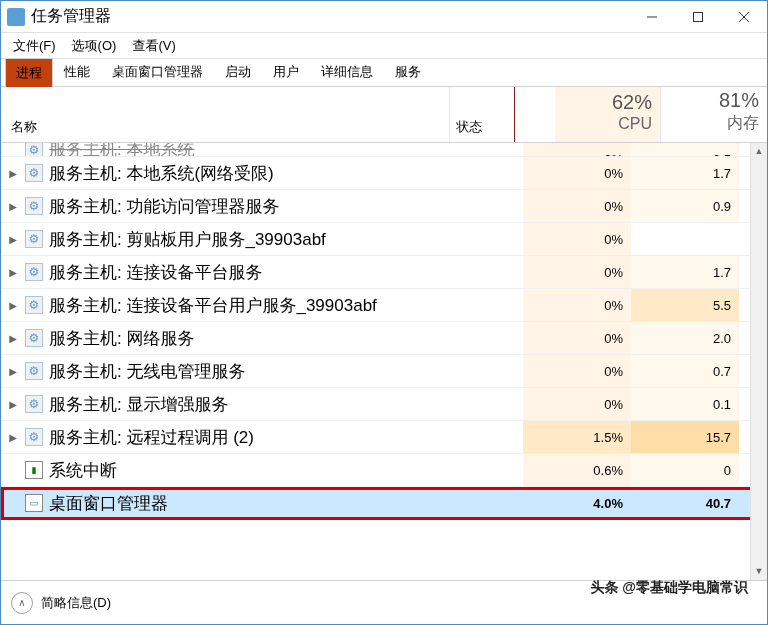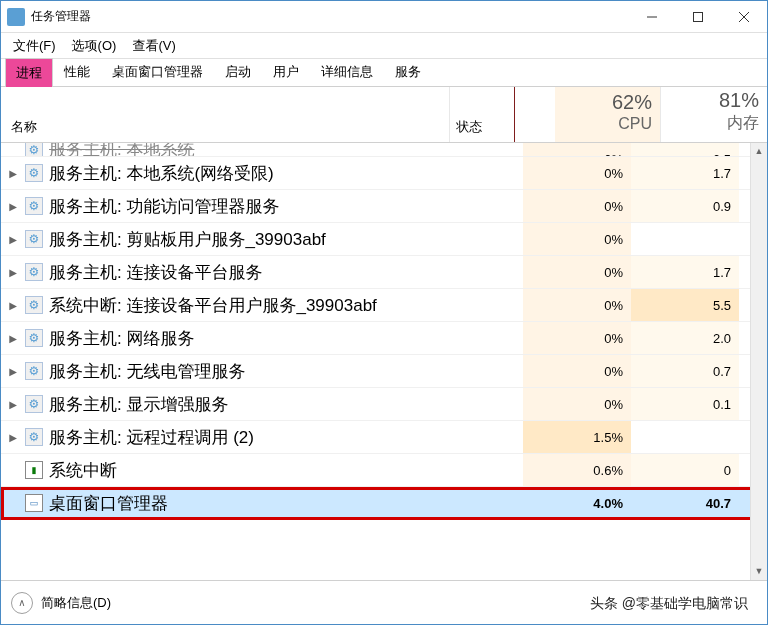--- a/index.html
+++ b/index.html
@@ -1,27 +1,27 @@
 <!DOCTYPE html>
 <html><head>
 <meta charset="utf-8">
 <style>
 * { margin: 0; padding: 0; box-sizing: border-box; font-family: "Microsoft YaHei", "Segoe UI", sans-serif; font-size: 13px; }
 body { background: #fff; width: 768px; height: 625px; overflow: hidden; position: relative; }
 .window { width: 768px; height: 625px; border: 1px solid #4a8bc5; display: flex; flex-direction: column; background: #fff; }
 .titlebar { height: 32px; background: #fff; display: flex; align-items: center; padding-left: 6px; border-bottom: 1px solid #e0e0e0; }
 .app-icon { width: 18px; height: 18px; background: #5a9fd4; margin-right: 6px; border-radius: 2px; }
-.title-text { flex: 1; font-size: 12px; }
+.title-text { flex: 1; font-size: 16px; }
 .wctl { display: flex; }
 .wbtn { width: 46px; height: 32px; display: flex; align-items: center; justify-content: center; color: #333; }
 .menubar { height: 26px; display: flex; align-items: center; padding: 0 4px; border-bottom: 1px solid #e0e0e0; }
 .menuitem { padding: 3px 8px; font-size: 13px; }
 .tabbar { height: 28px; border-bottom: 1px solid #d0d0d0; display: flex; align-items: flex-end; padding-left: 4px; }
 .tab { padding: 5px 10px 5px 10px; font-size: 13px; border: 1px solid transparent; border-bottom: none; position: relative; }
-.tab.active { border-color: #d0d0d0; background: #ec4899; top: 1px; }
+.tab.active { border-color: #d0d0d0; background: #c2410c; top: 1px; }
 .content { flex: 1; display: flex; flex-direction: column; overflow: hidden; position: relative; }
 .header-row { display: flex; border-bottom: 1px solid #d0d0d0; height: 56px; align-items: flex-end; }
 .hname { width: 458px; padding: 0 0 6px 10px; border-right: 1px solid #e8e8e8; height: 100%; display: flex; align-items: flex-end; }
 .hstatus { width: 66px; padding: 0 0 6px 6px; border-right: 1px solid #7f1d1d; height: 100%; display: flex; align-items: flex-end; }
 .hcpu { width: 108px; text-align: right; padding: 0 8px 6px 0; border-right: 1px solid #e8e8e8; height: 100%; display: flex; flex-direction: column; justify-content: center; background: #fff4e5; margin-left: 40px; }
 .hmem { width: 108px; text-align: right; padding: 0 8px 6px 0; height: 100%; display: flex; flex-direction: column; justify-content: center; }
 .hcpu .pct, .hmem .pct { font-size: 20px; color: #555; }
 .hcpu .lbl, .hmem .lbl { font-size: 16px; color: #666; margin-top: 1px; }
 .rows { flex: 1; overflow-y: auto; position: relative; }
 .row { display: flex; height: 33px; align-items: center; border-bottom: 1px solid #f0f0f0; }
@@ -45,21 +45,21 @@
 .pmem.heat2 { background: #ffdda7; }
 .pmem.heat3 { background: #ffc573; }
 .row.selected .pcpu, .row.selected .pmem { background: #cce8ff; font-weight: bold; }
 .row.truncated { height: 14px; overflow: hidden; }
 .row.truncated .pname { color: #888; text-decoration: line-through; }
 .scrollbar-stub { position: absolute; right: 0; top: 0; bottom: 0; width: 17px; background: #f0f0f0; border-left: 1px solid #e0e0e0; }
 .sb-up, .sb-down { height: 17px; text-align: center; font-size: 9px; color: #666; line-height: 17px; }
 .sb-down { position: absolute; bottom: 0; width: 100%; }
 .footer { height: 44px; border-top: 1px solid #d0d0d0; display: flex; align-items: center; padding: 0 10px; }
 .fcircle { width: 22px; height: 22px; border: 1px solid #a0a0a0; border-radius: 50%; display: flex; align-items: center; justify-content: center; margin-right: 8px; font-size: 10px; color: #666; }
-.watermark { position: absolute; right: 20px; bottom: 12px; font-size: 14px; color: #222; }
+.watermark { position: absolute; right: 20px; bottom: 28px; font-size: 14px; color: #222; font-weight: bold; }
 </style>
 </head>
 <body>
 
 <div class="window">
 
   <div class="titlebar">
     <div class="app-icon"></div>
     <div class="title-text">任务管理器</div>
     <div class="wctl">
@@ -148,21 +148,21 @@
           <div class="expander">▶</div>
           <div class="picon gear"></div>
           <div class="pname">服务主机: 连接设备平台服务</div>
           <div class="pstatus"></div>
           <div class="pcpu">0%</div>
           <div class="pmem heat0">1.7</div>
         </div>
         <div class="row">
           <div class="expander">▶</div>
           <div class="picon gear"></div>
-          <div class="pname">系统中断: 连接设备平台用户服务_39903abf</div>
+          <div class="pname">服务主机: 连接设备平台用户服务_39903abf</div>
           <div class="pstatus"></div>
           <div class="pcpu">0%</div>
           <div class="pmem heat1">5.5</div>
         </div>
         <div class="row">
           <div class="expander">▶</div>
           <div class="picon gear"></div>
           <div class="pname">服务主机: 网络服务</div>
           <div class="pstatus"></div>
           <div class="pcpu">0%</div>
@@ -183,20 +183,21 @@
           <div class="pstatus"></div>
           <div class="pcpu">0%</div>
           <div class="pmem heat0">0.1</div>
         </div>
         <div class="row">
           <div class="expander">▶</div>
           <div class="picon gear"></div>
           <div class="pname">服务主机: 远程过程调用 (2)</div>
           <div class="pstatus"></div>
           <div class="pcpu heat1">1.5%</div>
+          <div class="pmem heat2">15.7</div>
         </div>
         <div class="row">
           <div class="expander"></div>
           <div class="picon sys"></div>
           <div class="pname">系统中断</div>
           <div class="pstatus"></div>
           <div class="pcpu">0.6%</div>
           <div class="pmem heat0">0</div>
         </div>
         <div class="row selected highlighted">

